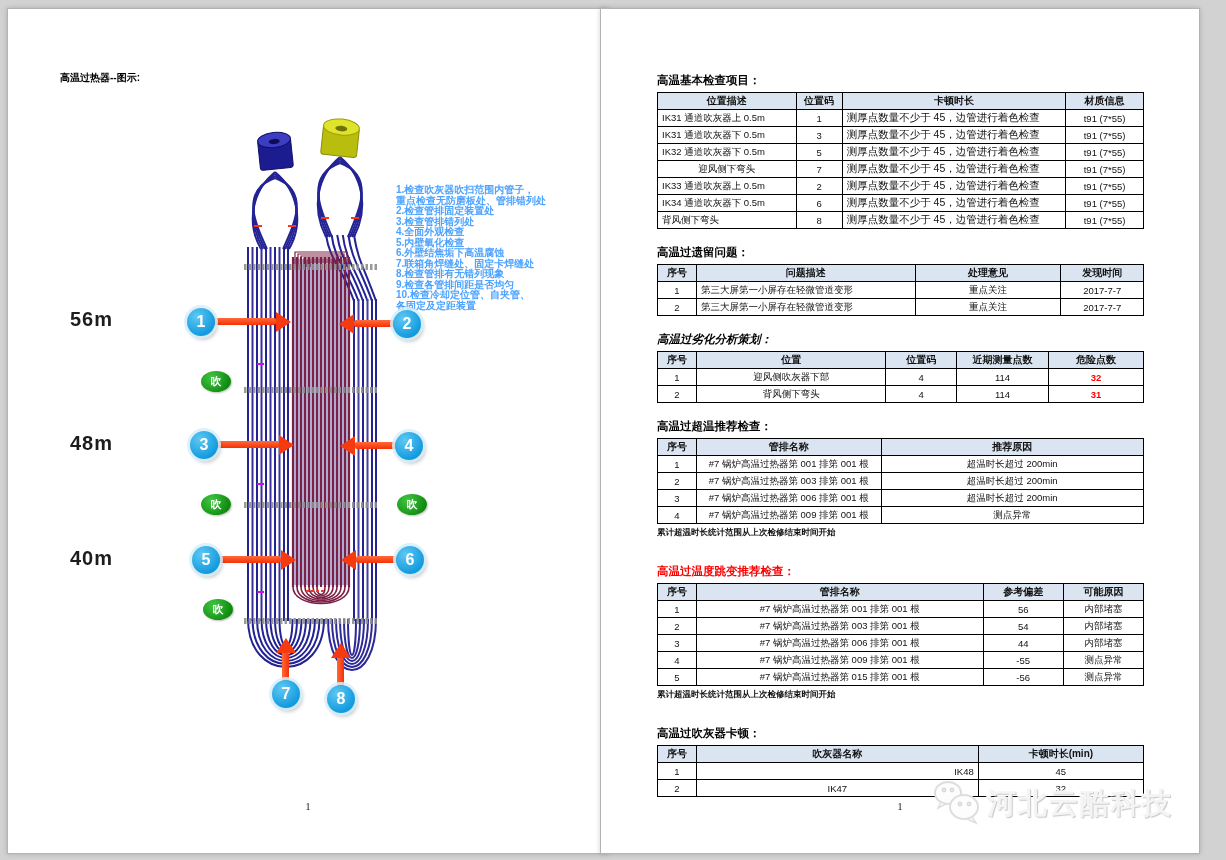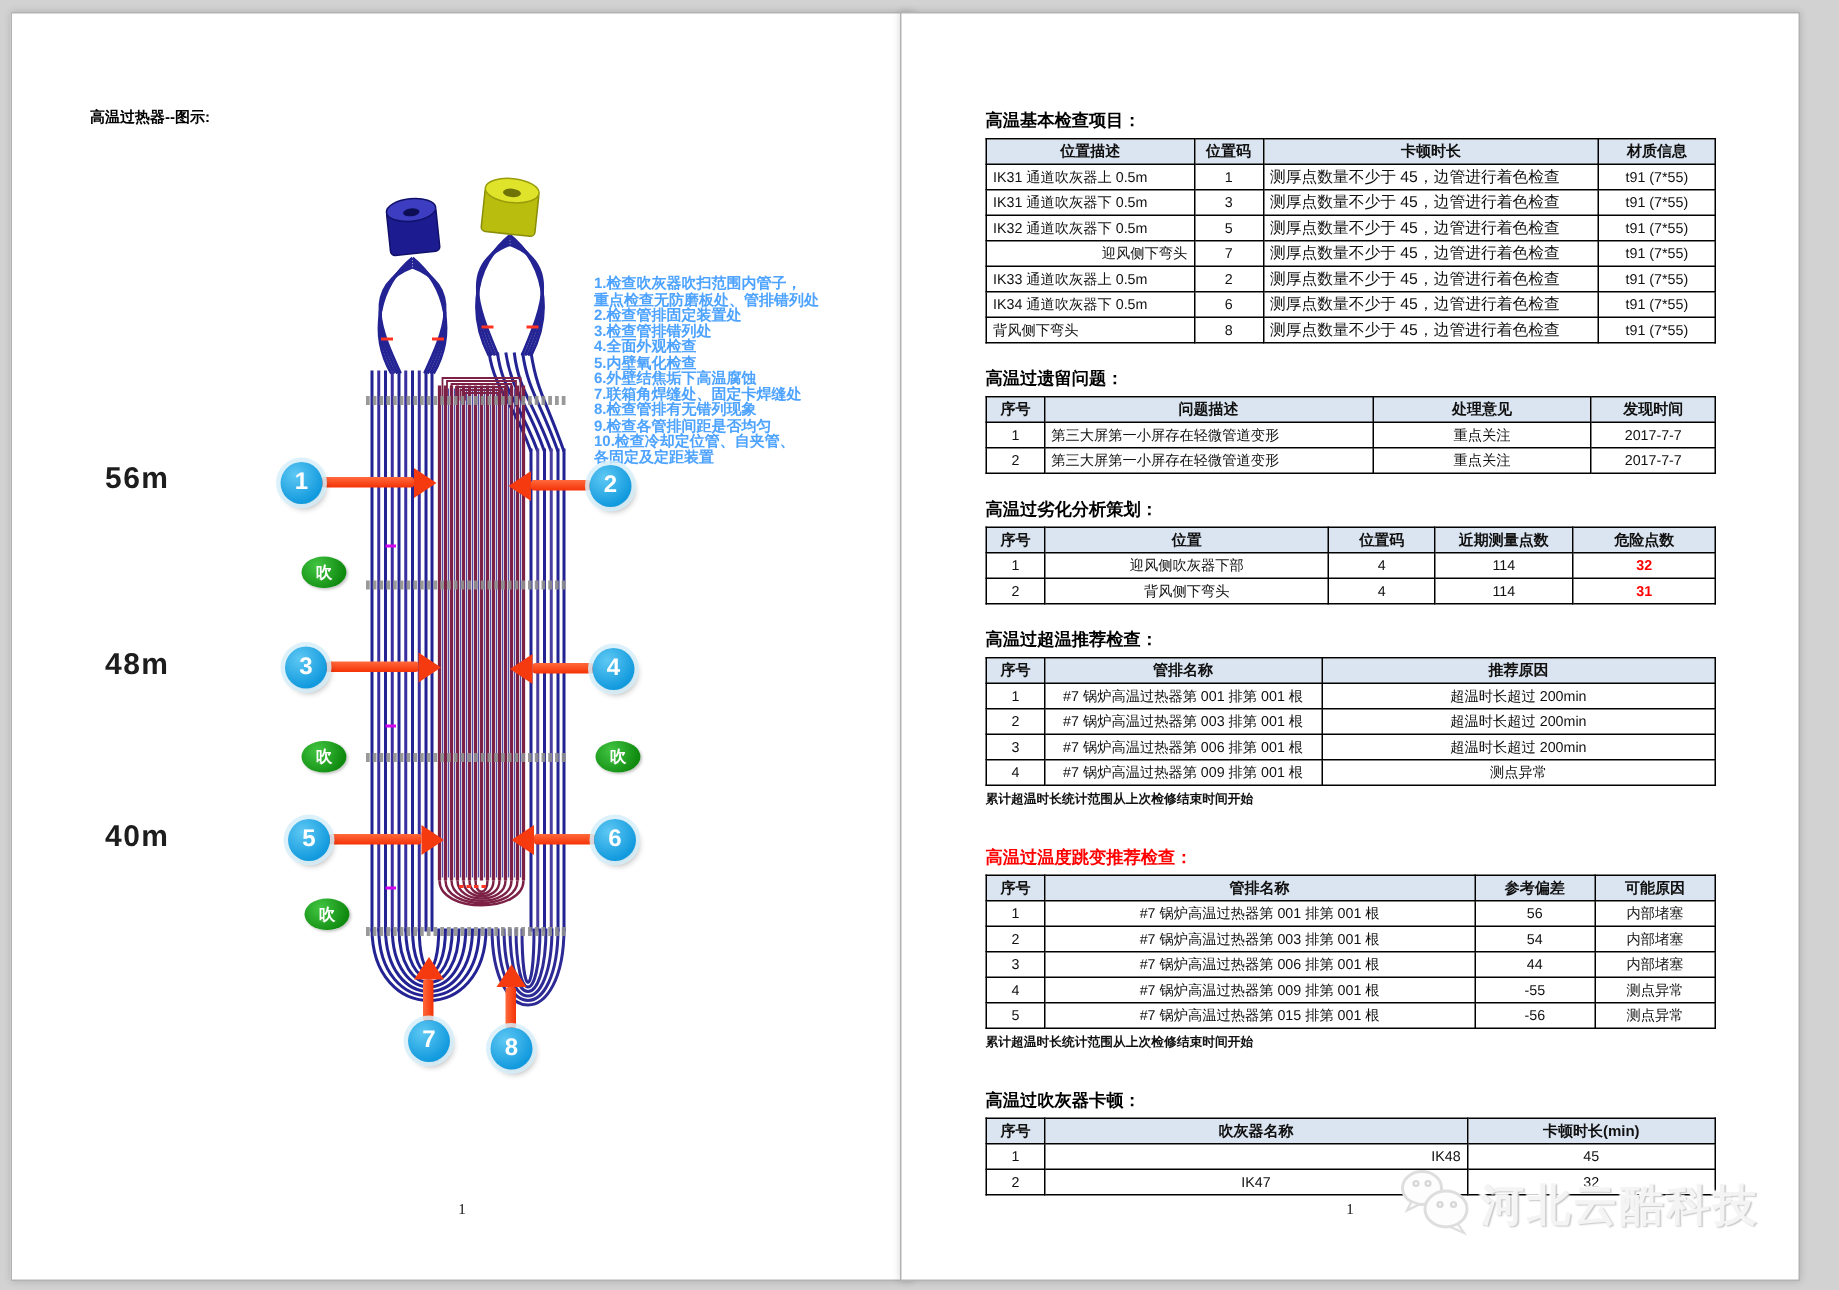--- a/index.html
+++ b/index.html
@@ -298,21 +298,21 @@
               <td class="big" style="text-align: left;">测厚点数量不少于 45，边管进行着色检查</td>
               <td style="text-align: center;">t91 (7*55)</td>
             </tr>
             <tr>
               <td style="text-align: left;">IK32 通道吹灰器下 0.5m</td>
               <td style="text-align: center;">5</td>
               <td class="big" style="text-align: left;">测厚点数量不少于 45，边管进行着色检查</td>
               <td style="text-align: center;">t91 (7*55)</td>
             </tr>
             <tr>
-              <td style="text-align: right;">迎风侧下弯头</td>
+              <td style="text-align: center;">迎风侧下弯头</td>
               <td style="text-align: center;">7</td>
               <td class="big" style="text-align: left;">测厚点数量不少于 45，边管进行着色检查</td>
               <td style="text-align: center;">t91 (7*55)</td>
             </tr>
             <tr>
               <td style="text-align: left;">IK33 通道吹灰器上 0.5m</td>
               <td style="text-align: center;">2</td>
               <td class="big" style="text-align: left;">测厚点数量不少于 45，边管进行着色检查</td>
               <td style="text-align: center;">t91 (7*55)</td>
             </tr>
@@ -358,21 +358,21 @@
             <tr>
               <td style="text-align: center;">2</td>
               <td style="text-align: left;">第三大屏第一小屏存在轻微管道变形</td>
               <td style="text-align: center;">重点关注</td>
               <td style="text-align: center;">2017-7-7</td>
             </tr>
           </tbody>
         </table>
       </div>
       <div class="section">
-        <div class="sec-title" style="color: rgb(0, 0, 0);">高温过劣化分析策划：</div>
+        <div class="sec-title" style="color: rgb(0, 0, 0); font-style: italic;">高温过劣化分析策划：</div>
         <table class="rep">
           <colgroup>
             <col style="width: 8%;">
             <col style="width: 39%;">
             <col style="width: 14.5%;">
             <col style="width: 19%;">
             <col style="width: 19.5%;">
           </colgroup>
           <thead>
             <tr>

